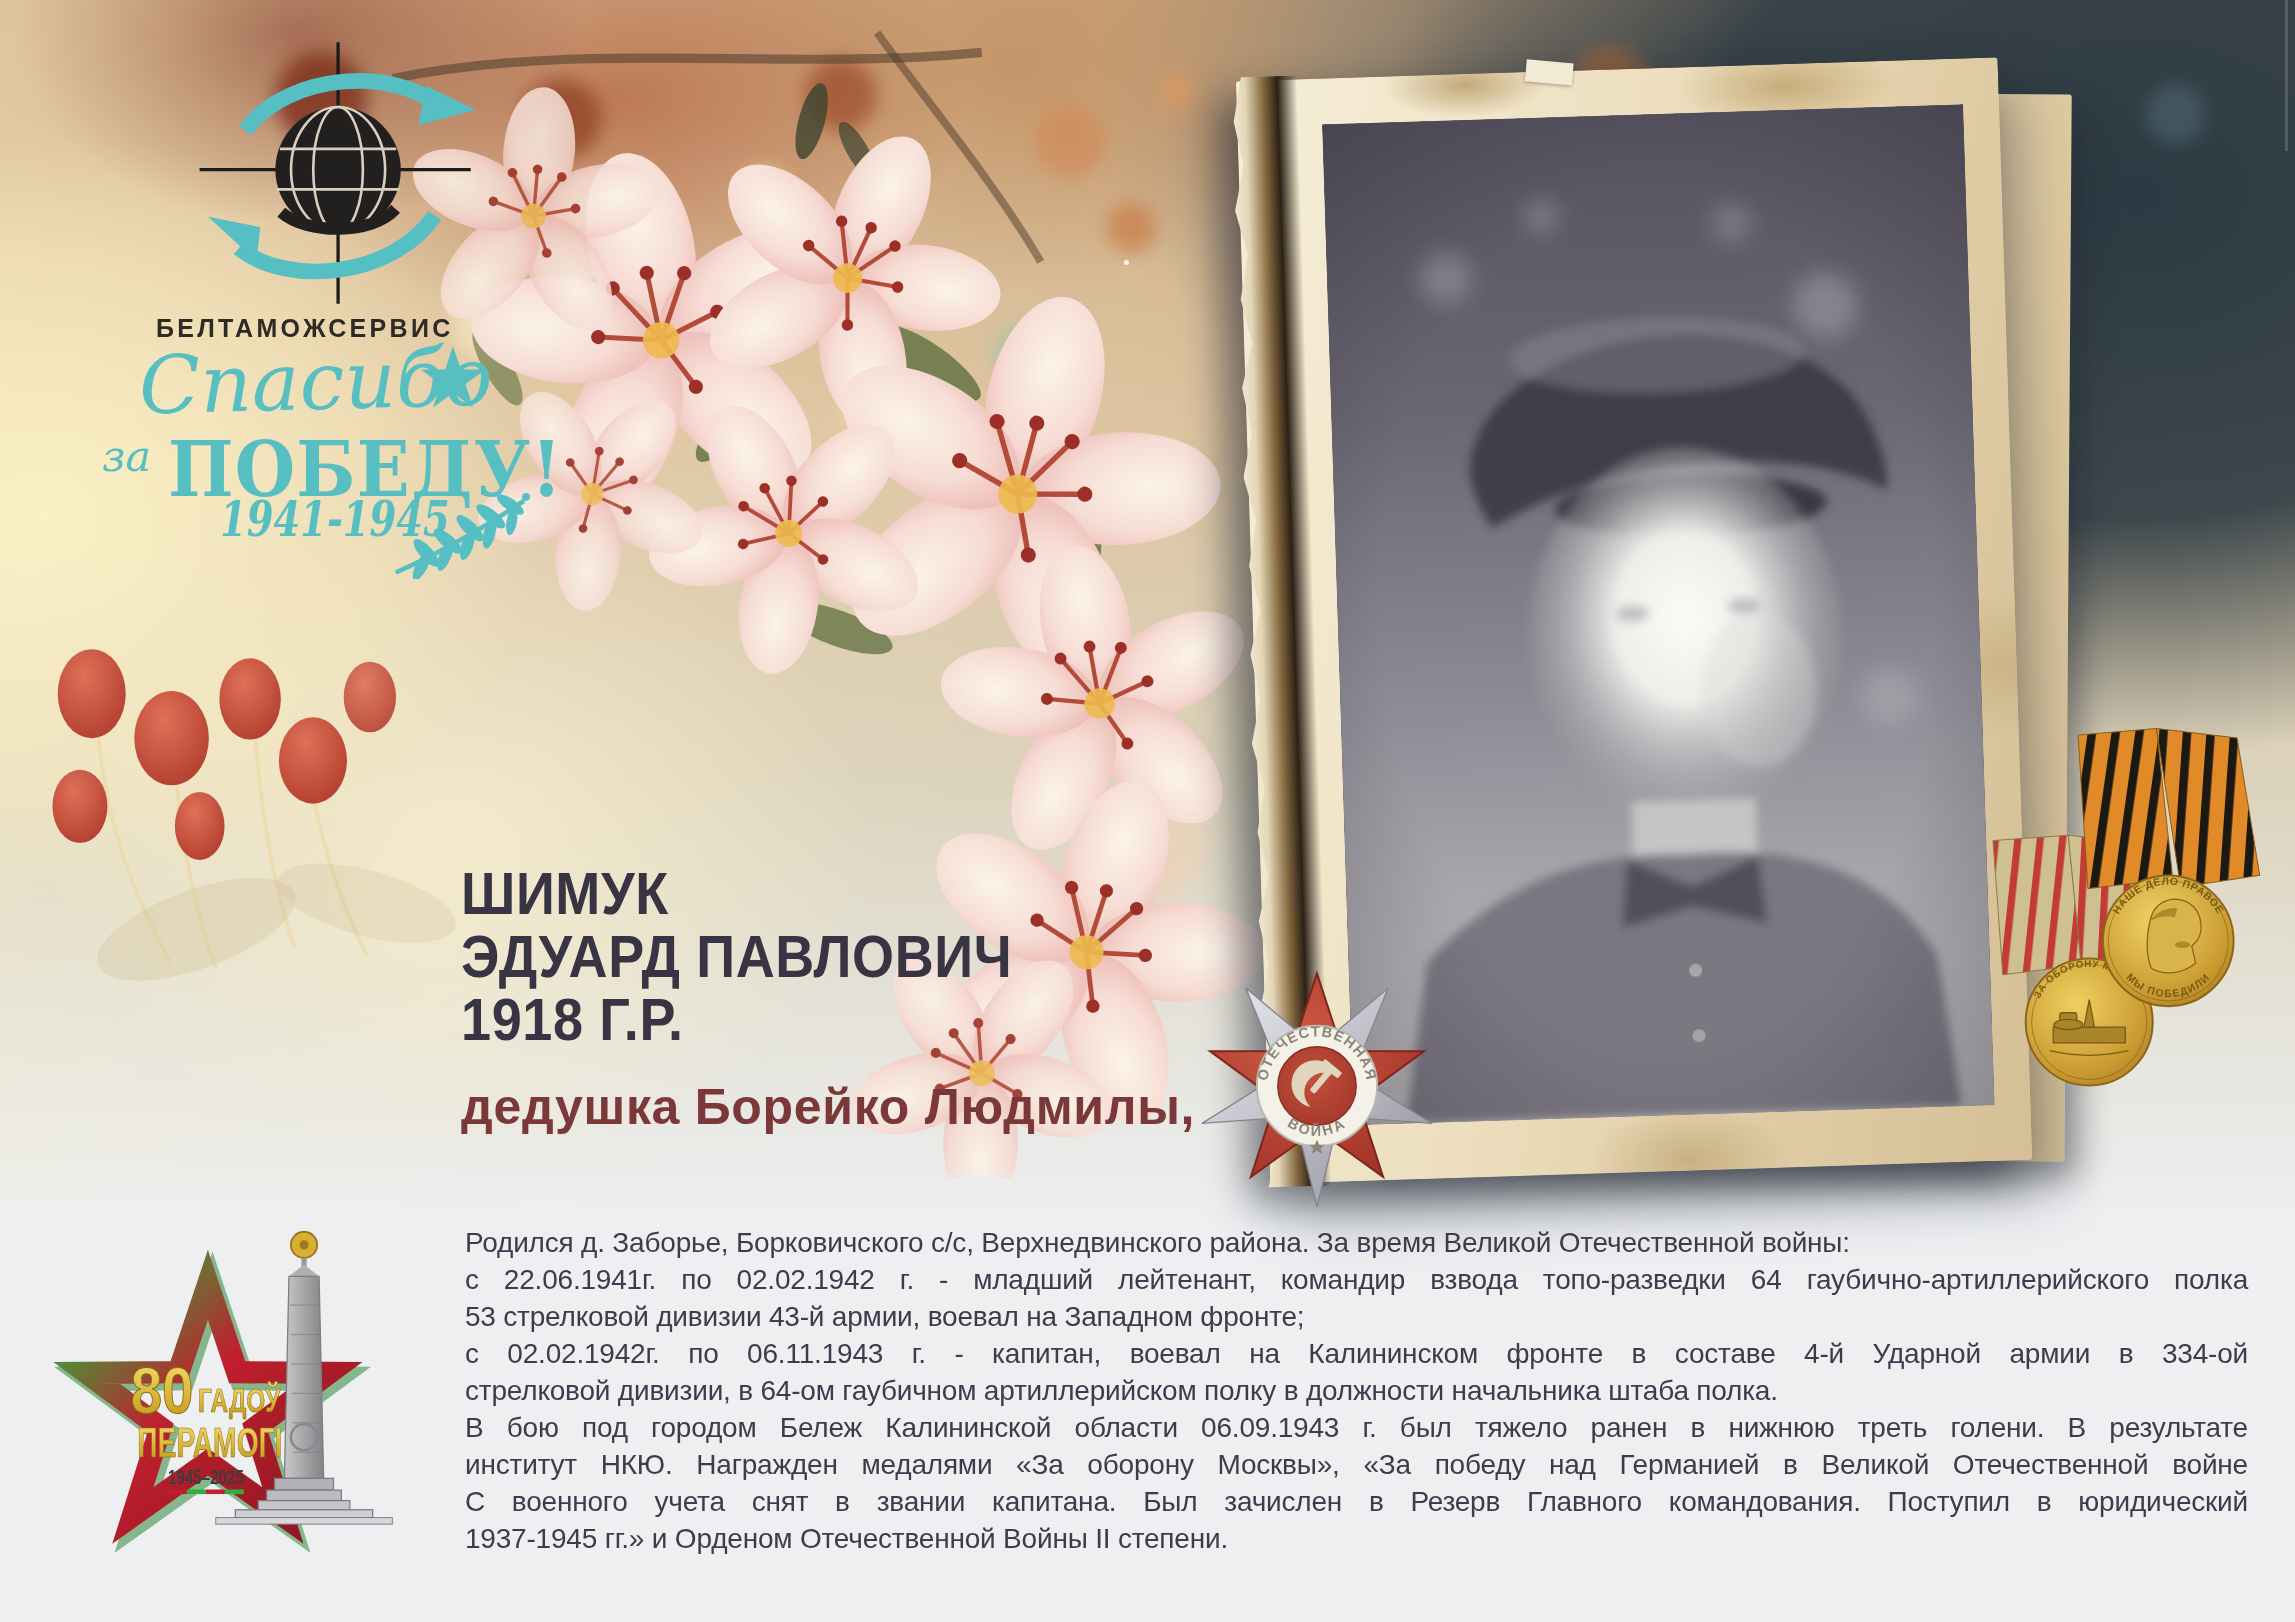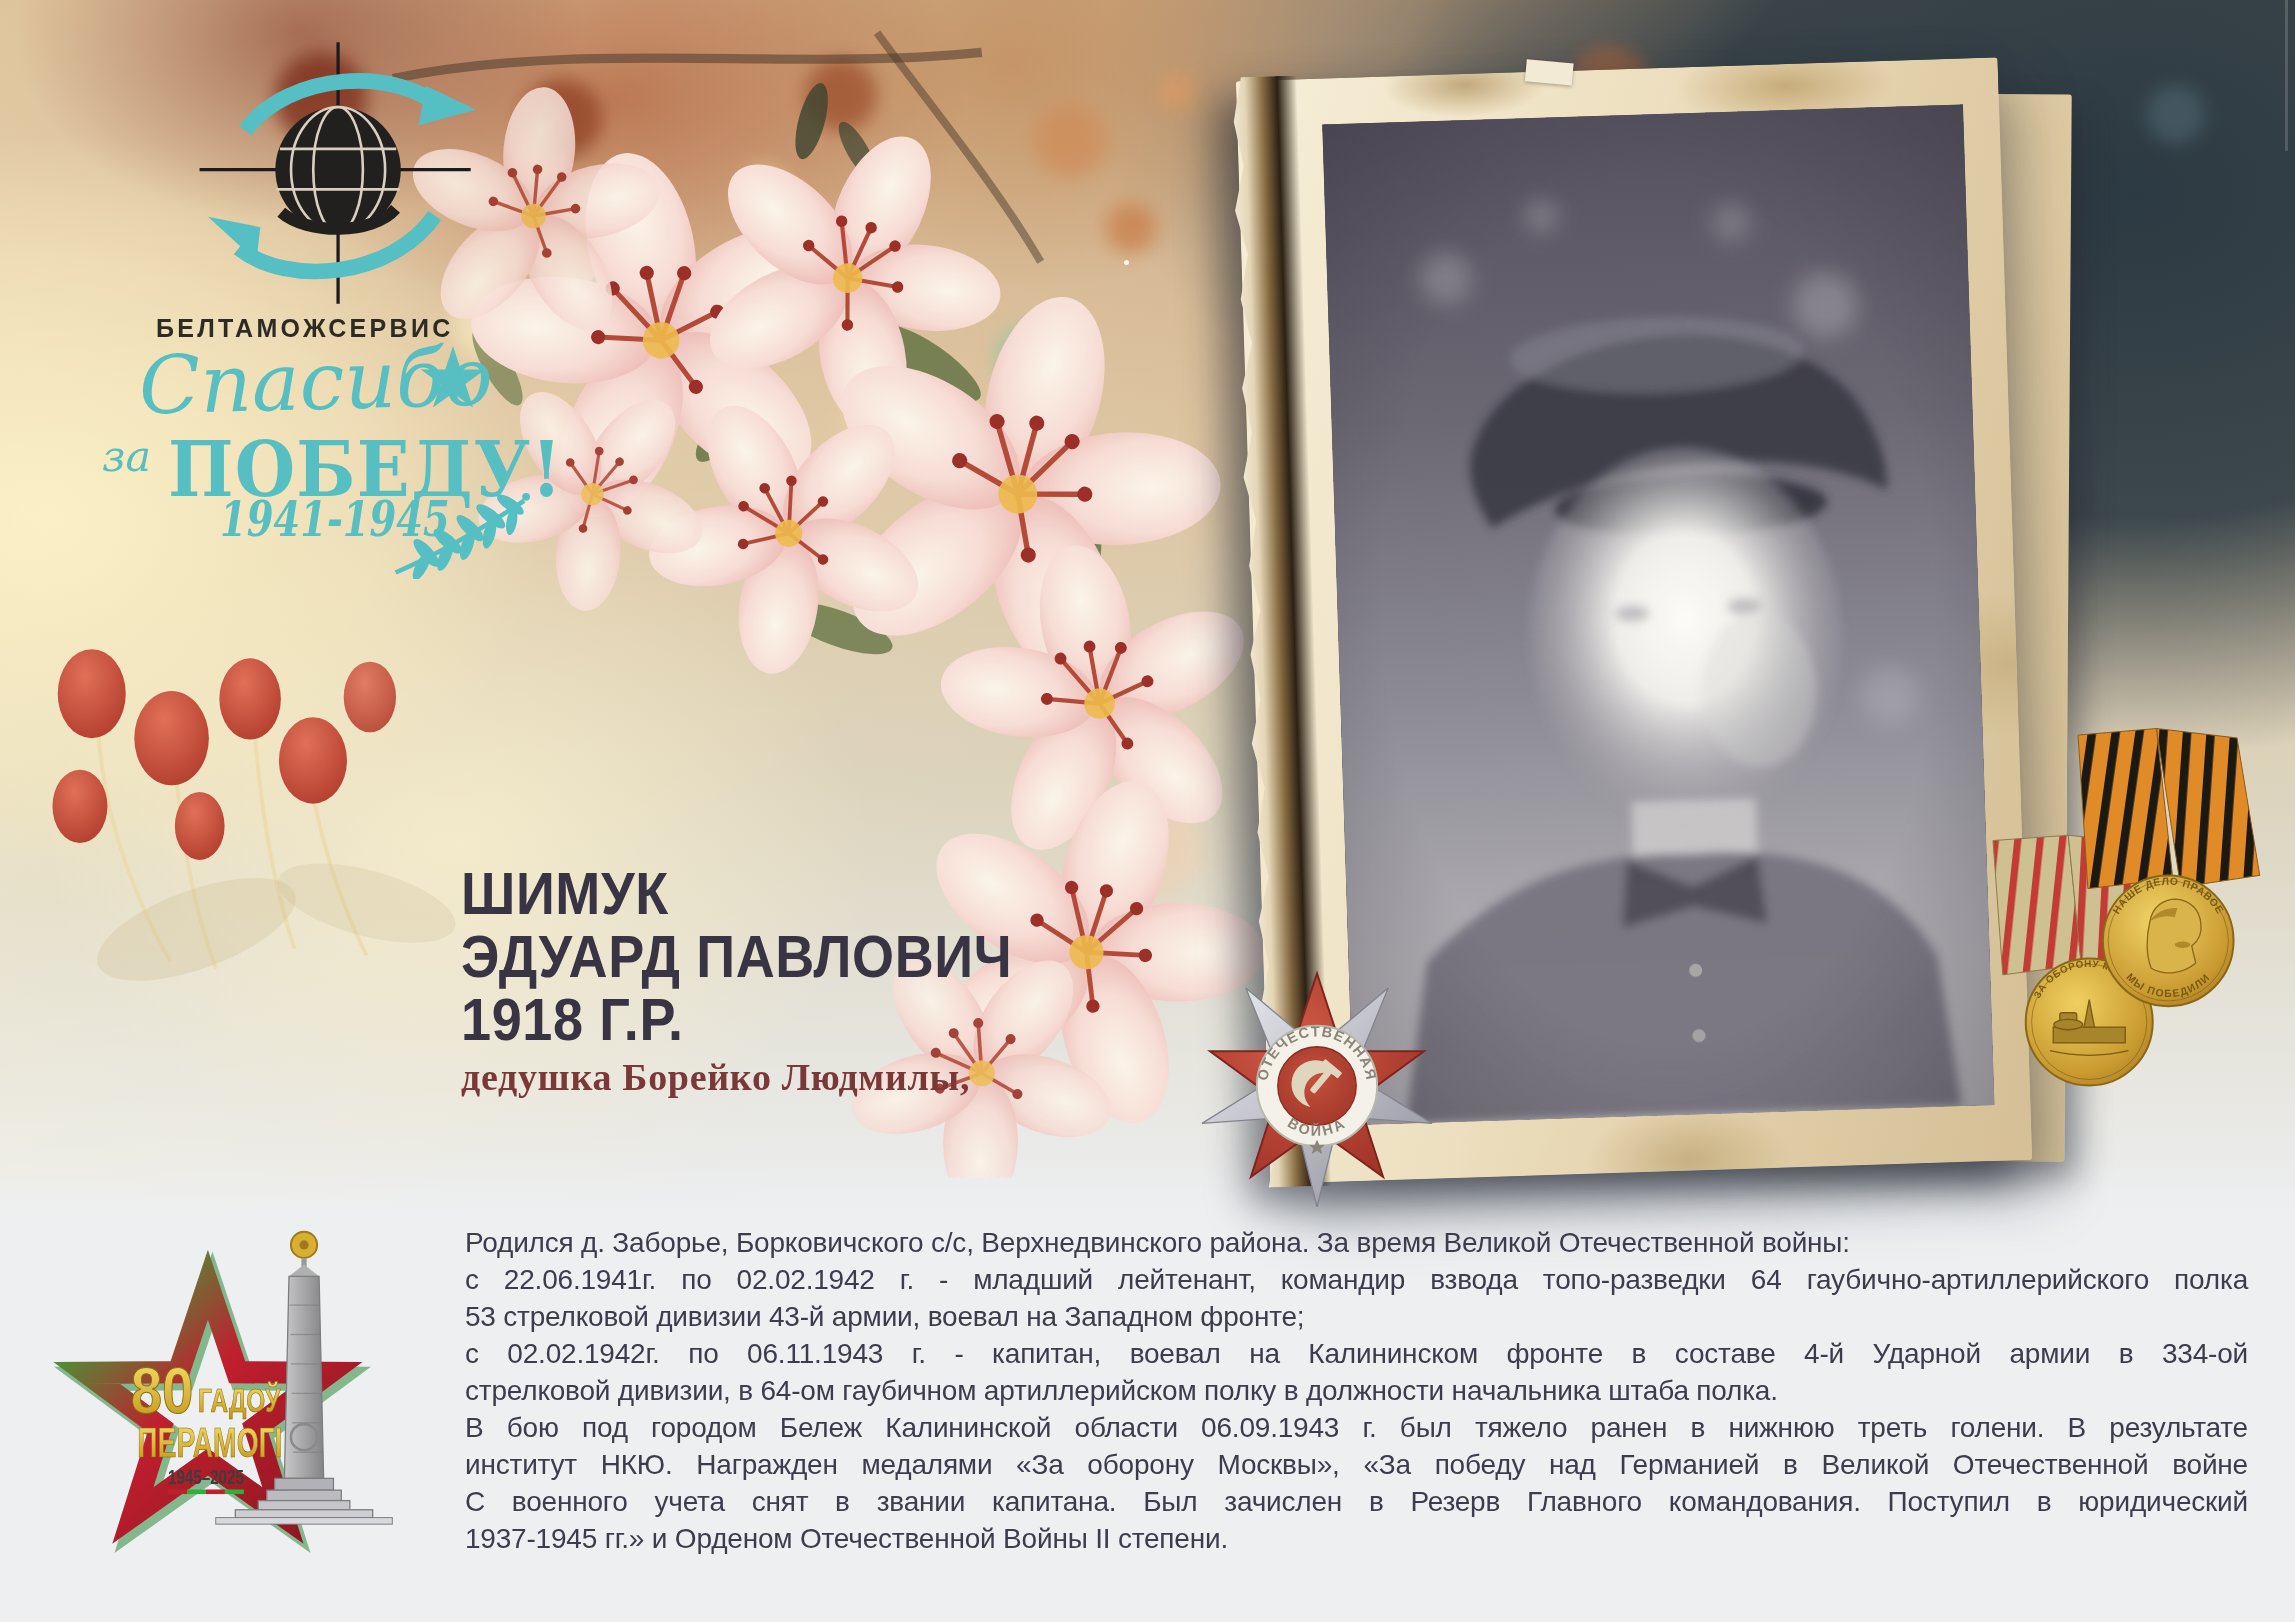--- a/index.html
+++ b/index.html
@@ -30,22 +30,22 @@
   .for-word{position:absolute;left:102px;top:431px;font-size:43px;}
   .victory{position:absolute;left:168px;top:424px;color:#57bfc1;font-family:"DejaVu Serif",serif;
       font-weight:bold;font-size:73px;letter-spacing:1.3px;transform:scale(.95,1.04);transform-origin:left top;white-space:nowrap;}
   .war-years{position:absolute;left:220px;top:491px;color:#57bfc1;font-family:"DejaVu Serif",serif;
       font-style:italic;font-weight:bold;font-size:48px;transform:scaleX(.8);transform-origin:left top;}
   .laurel{position:absolute;left:390px;top:489px;width:143px;height:90px;}
 
   
   .veteran-name{position:absolute;left:461px;top:862px;color:#383443;font-weight:bold;
       font-size:60px;line-height:63px;letter-spacing:0.7px;transform:scaleX(.9);transform-origin:left top;white-space:nowrap;}
-  .veteran-relation{position:absolute;left:461px;top:1055px;color:#7b3838;font-weight:bold;
-      font-size:38px;line-height:44px;letter-spacing:0.7px;white-space:nowrap;font-family:Liberation Serif, serif;}
+  .veteran-relation{position:absolute;left:461px;top:1085px;color:#7b3838;font-weight:bold;
+      font-size:50px;line-height:44px;letter-spacing:0.7px;white-space:nowrap;}
 
   
   .bio{position:absolute;left:465px;top:1224px;width:1783px;color:#3e3c4c;
       font-size:28px;line-height:37px;letter-spacing:-0.2px;}
   .bio-line.j{text-align:justify;text-align-last:justify;}
   .bio-line.s{text-align:left;}
 
   
   .photo-backing{position:absolute;left:1361px;top:92px;width:707px;height:1067px;
       background:linear-gradient(100deg,#ead9b6,#dcc79c);transform:rotate(.4deg);

